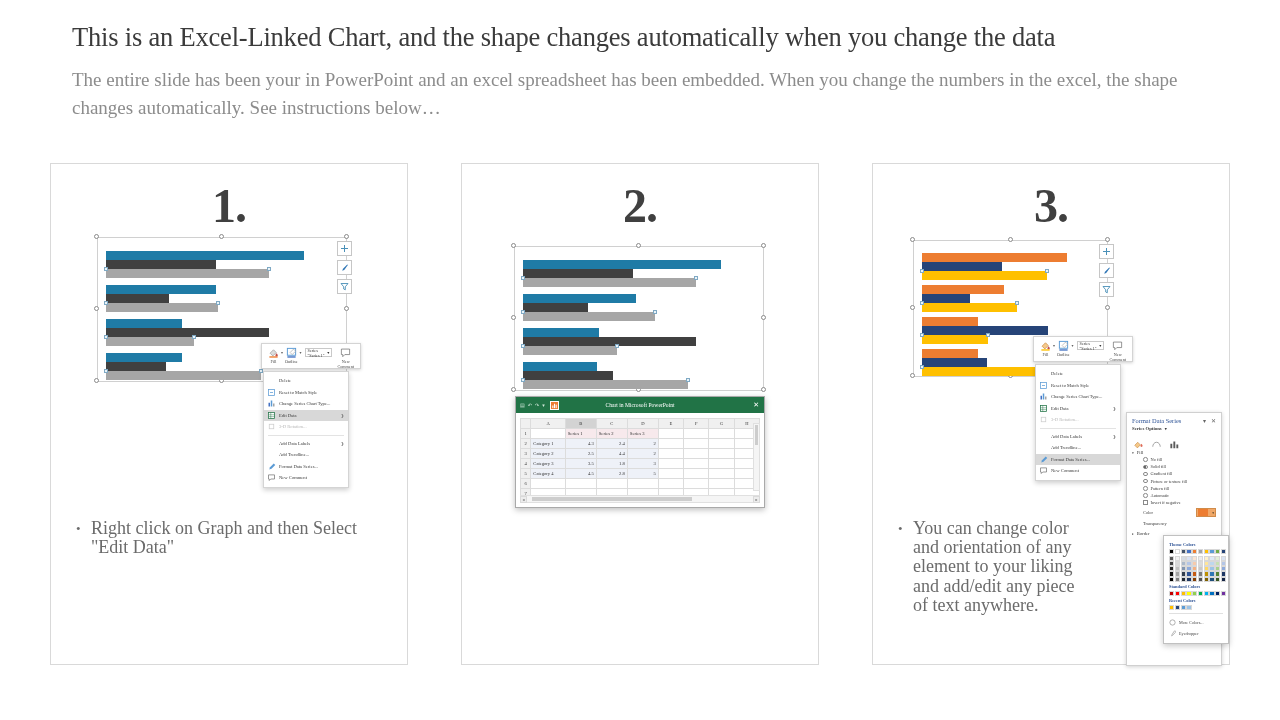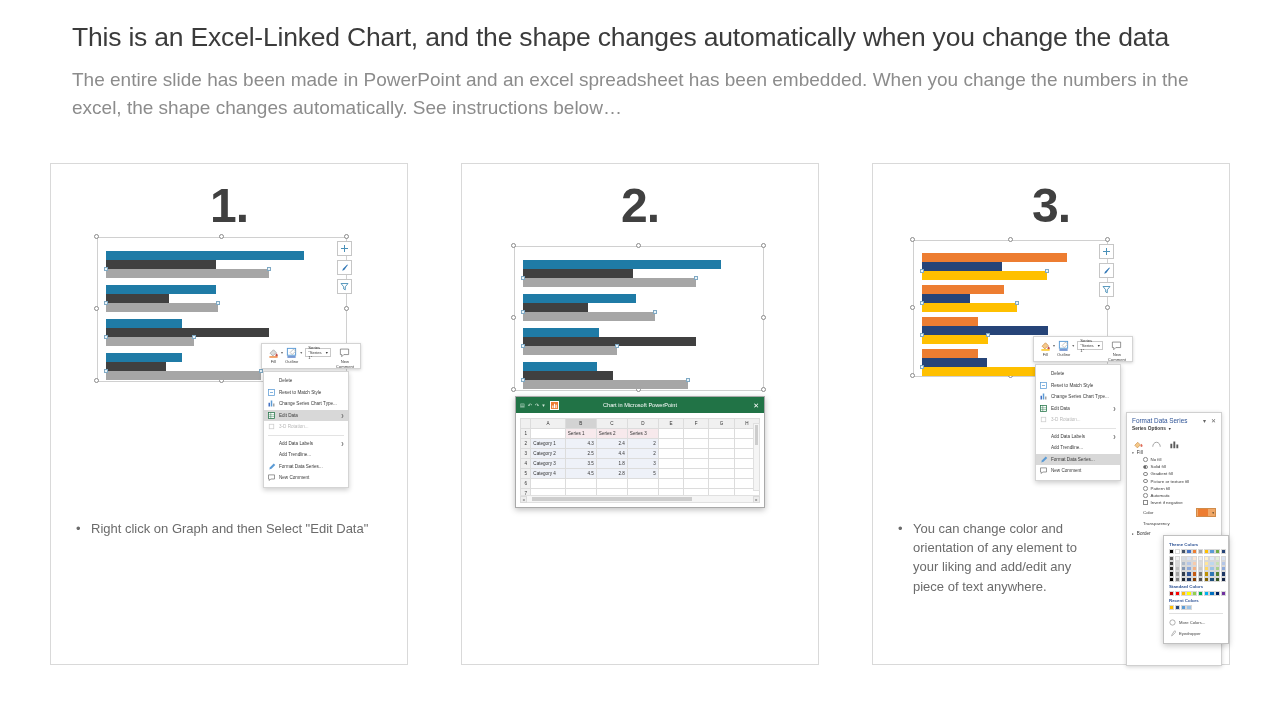--- a/index.html
+++ b/index.html
@@ -2,21 +2,21 @@
 <html><head>
 <meta charset="utf-8">
 <style>
   * { box-sizing: border-box; margin: 0; padding: 0; }
   html, body {
     width: 1280px; height: 720px;
     background: #ffffff;
     font-family: "Liberation Sans", sans-serif;
     overflow: hidden;
   }
-  .slide { position: relative; width: 1167px; height: 720px; background: #fff; }
+  .slide { position: relative; width: 1167px; height: 720px; background: #fff; font-family: Liberation Serif, serif; }
 
   
   .title {
     position: absolute; left: 72px; top: 22px; width: 1140px;
     font-size: 26.5px; color: #3b3b3b; letter-spacing: -0.2px;
     white-space: nowrap;
   }
   .subtitle {
     position: absolute; left: 72px; top: 66px; width: 1130px;
     font-size: 19px; color: #8c8c8c; line-height: 28px;
@@ -36,21 +36,21 @@
     text-align: center; font-size: 48px; font-weight: bold;
     color: #404040; letter-spacing: -1px;
   }
 
   .bullets { position: absolute; left: 18px; width: 326px; }
   #bullets-1 { top: 355px; }
   #bullets-2 { top: 355px; }
   #bullets-3 { top: 355px; }
   .bullet {
     position: relative; padding-left: 22px;
-    font-size: 13px; color: #6b6b6b; line-height: 19.2px;
+    font-size: 18px; color: #6b6b6b; line-height: 19.2px;
     margin-bottom: 1px;
   }
   .bullet::before {
     content: "\2022"; position: absolute; left: 7px; top: 0;
     color: #6b6b6b; font-size: 13px;
   }
   #bullets-3 .bullet { width: 200px; }
   #bullets-1 .bullet { width: 320px; }
 
   
@@ -250,21 +250,21 @@
     font-size: 4.2px; color: #444; padding: 1.5px 0;
   }
   .clr-sep { height: 1px; background: #e0e0e0; margin: 3px 0; }
 </style>
 </head>
 <body>
 
 <div class="slide">
 
   <div class="title">This is an Excel-Linked Chart, and the shape changes automatically when you change the data</div>
-  <div class="subtitle">The entire slide has been made in PowerPoint and an excel spreadsheet has been embedded. When you change the numbers in the excel, the shape changes automatically. See instructions below…</div>
+  <div class="subtitle">The entire slide has been your in PowerPoint and an excel spreadsheet has been embedded. When you change the numbers in the excel, the shape changes automatically. See instructions below…</div>
 
   <div class="panel" id="panel-1">
     <div class="panel-number">1.</div>
 
     <div class="chart-obj" style="left:46px; top:73px; width:250px; height:145px;">
       <div class="chart-frame" style="width:250px; height:145px;"></div>
       <div class="handle" style="left:-3px; top:-3px;"></div>
       <div class="handle" style="left:122px; top:-3px;"></div>
       <div class="handle" style="left:247px; top:-3px;"></div>
       <div class="handle" style="left:-3px; top:69px;"></div>

